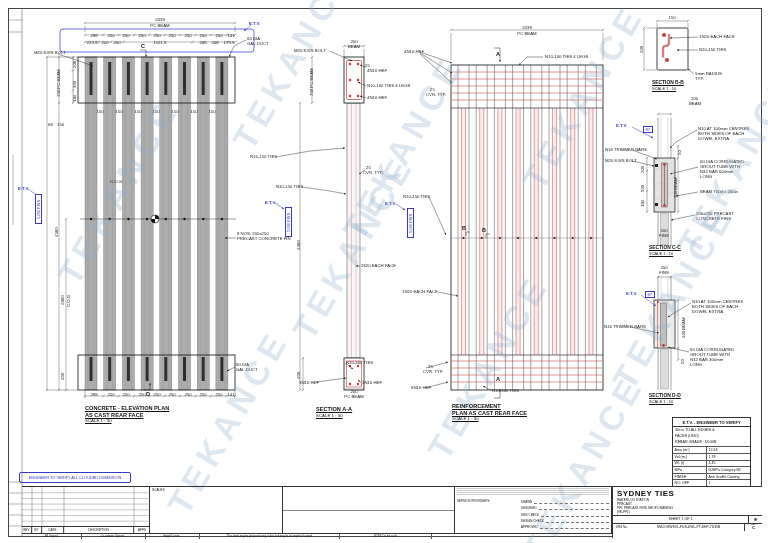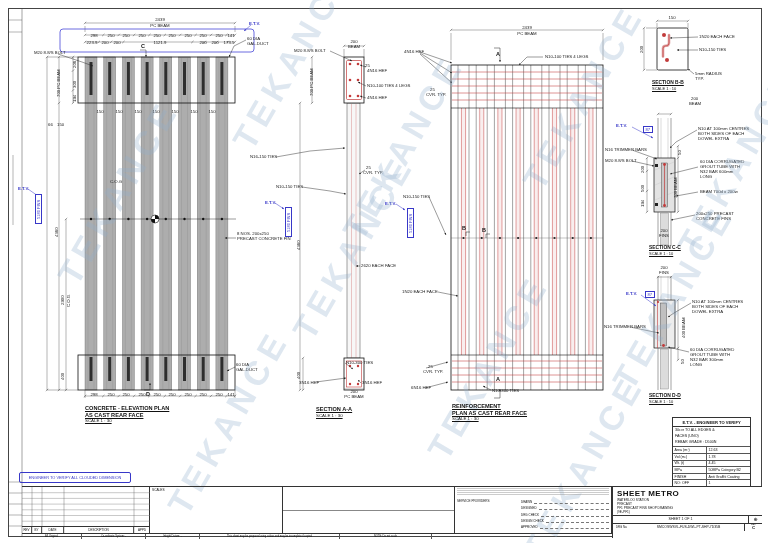--- a/index.html
+++ b/index.html
@@ -668,21 +668,21 @@
           <span class="sign-line"></span>
         </div>
         <div class="sign-row">
           <span class="sign-lab">APPROVED</span>
           <span class="sign-line"></span>
         </div>
       </div>
   </div>
 
   <div class="smblock">
-    <div class="sm-name">SHEET METRO</div>
+    <div class="sm-name">SYDNEY TIES</div>
     <div class="sm-line">WATERLOO STATION</div>
     <div class="sm-line">PRECAST</div>
     <div class="sm-line">PF1 PRECAST FINS SHOP DRAWING</div>
     <div class="sm-line">(9E-PF1)</div>
     <div class="sm-row">
       <div class="sm-sheet">SHEET 1 OF 1</div>
       <div class="sm-icon">⊕</div>
     </div>
     <div class="sm-row">
       <div class="sm-drglab">DRG No.</div>

